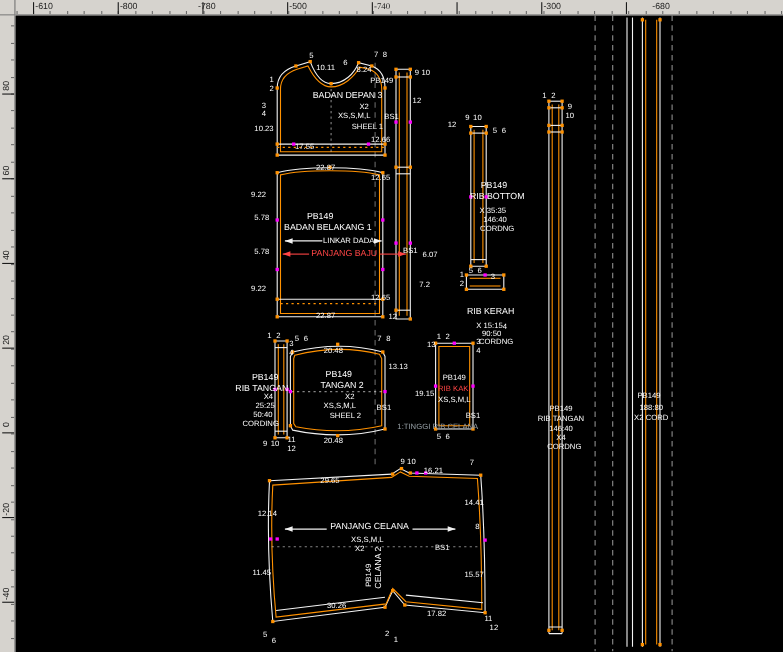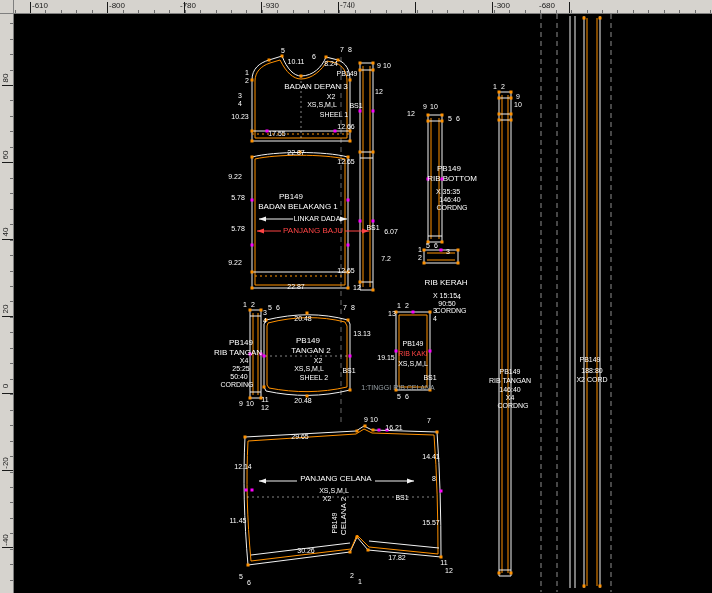--- a/index.html
+++ b/index.html
@@ -443,29 +443,29 @@
       <div class="tick-top-minor" style="left: 679.32px;"></div>
       <div class="tick-top-minor" style="left: 694.78px;"></div>
       <div class="tick-top-minor" style="left: 710.24px;"></div>
       <div class="tick-top-major" style="left: 30px;"></div>
       <div class="ruler-label-top" style="left: 32px;">-610</div>
       <div class="tick-top-major" style="left: 107px;"></div>
       <div class="ruler-label-top" style="left: 109px;">-800</div>
       <div class="tick-top-major" style="left: 184px;"></div>
       <div class="ruler-label-top" style="left: 180px;">-780</div>
       <div class="tick-top-major" style="left: 261px;"></div>
-      <div class="ruler-label-top" style="left: 263px;">-930</div>
+      <div class="ruler-label-top" style="left: 263px;">-500</div>
       <div class="tick-top-major" style="left: 338px;"></div>
       <div class="ruler-label-top" style="left: 340px; font-family: Liberation Serif, serif;">-740</div>
       <div class="tick-top-major" style="left: 415px;"></div>
       <div class="ruler-label-top" style="left: 417px; margin-top: 44px;">-720</div>
       <div class="tick-top-major" style="left: 492px;"></div>
       <div class="ruler-label-top" style="left: 494px;">-300</div>
       <div class="tick-top-major" style="left: 569px;"></div>
-      <div class="ruler-label-top" style="left: 539px;">-680</div>
+      <div class="ruler-label-top" style="left: 593px;">-680</div>
     </div>
   <div class="ruler-left">
       <div class="tick-left-minor" style="top: 23.16px;"></div>
       <div class="tick-left-minor" style="top: 38.62px;"></div>
       <div class="tick-left-minor" style="top: 54.08px;"></div>
       <div class="tick-left-minor" style="top: 69.54px;"></div>
       <div class="tick-left-minor" style="top: 85px;"></div>
       <div class="tick-left-minor" style="top: 100.46px;"></div>
       <div class="tick-left-minor" style="top: 115.92px;"></div>
       <div class="tick-left-minor" style="top: 131.38px;"></div>

